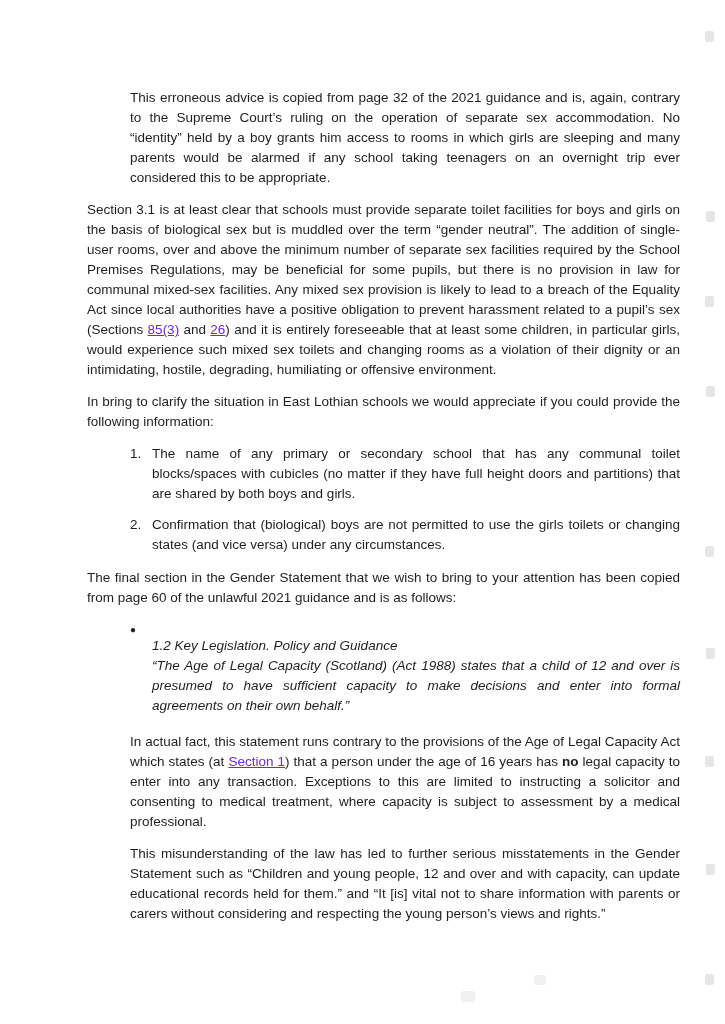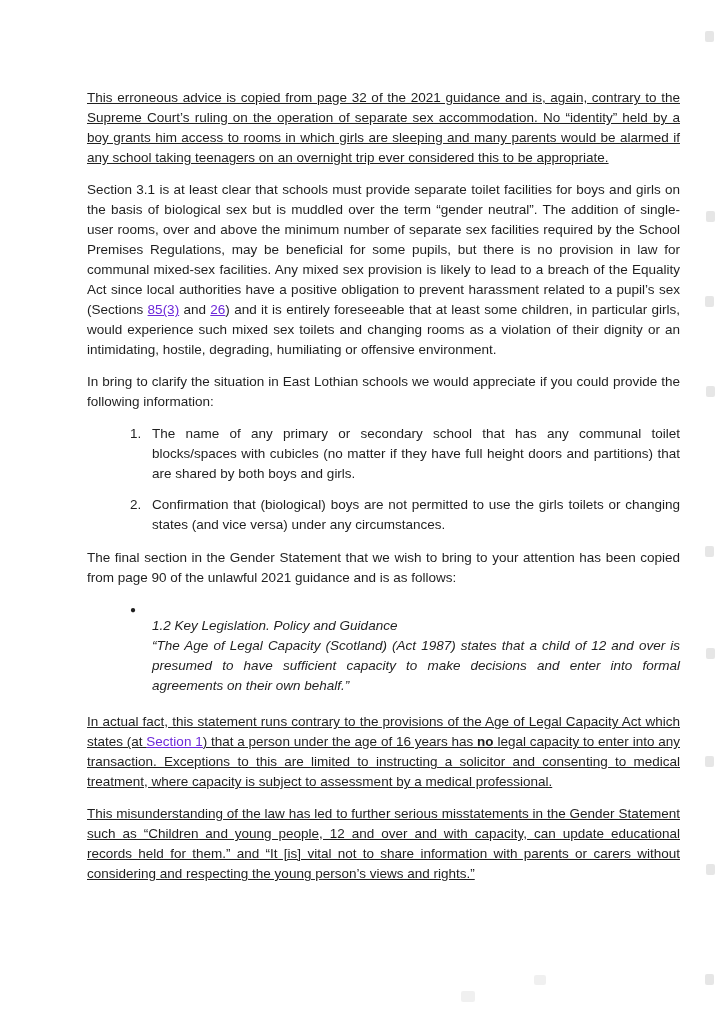--- a/index.html
+++ b/index.html
@@ -21,21 +21,21 @@
     width: 593px;
     font-size: 13.5px;
     line-height: 20px;
     color: #1f1f1f;
     text-align: justify;
   }
   .para {
     margin: 0 0 12px 0;
   }
   .indented {
-    text-decoration: underline;
+    margin-left: 43px;
   }
   .list-item {
     display: flex;
     margin: 0 0 11px 43px;
   }
   .list-item .marker-cell {
     flex: 0 0 22px;
     text-align: left;
   }
   .list-item .item-text {
@@ -83,27 +83,27 @@
   <div class="list-item">
     <div class="marker-cell">1.</div>
     <div class="item-text">The name of any primary or secondary school that has any communal toilet blocks/spaces with cubicles (no matter if they have full height doors and partitions) that are shared by both boys and girls.</div>
   </div>
 
   <div class="list-item" style="margin-bottom:13px;">
     <div class="marker-cell">2.</div>
     <div class="item-text">Confirmation that (biological) boys are not permitted to use the girls toilets or changing states (and vice versa) under any circumstances.</div>
   </div>
 
-  <p class="para">The final section in the Gender Statement that we wish to bring to your attention has been copied from page 90 of the unlawful 2021 guidance and is as follows:</p>
+  <p class="para">The final section in the Gender Statement that we wish to bring to your attention has been copied from page 60 of the unlawful 2021 guidance and is as follows:</p>
 
   <div class="list-item bullet-block">
     <div class="marker-cell">●</div>
     <div class="item-text italic">
       <div>1.2 Key Legislation. Policy and Guidance</div>
-      <div>“The Age of Legal Capacity (Scotland) (Act 1987) states that a child of 12 and over is presumed to have sufficient capacity to make decisions and enter into formal agreements on their own behalf.”</div>
+      <div>“The Age of Legal Capacity (Scotland) (Act 1988) states that a child of 12 and over is presumed to have sufficient capacity to make decisions and enter into formal agreements on their own behalf.”</div>
     </div>
   </div>
 
   <p class="para indented" style="margin-top:16px;"><span>In actual fact, this statement runs contrary to the provisions of the Age of Legal Capacity Act which states (at </span><a class="doc-link">Section 1</a><span>) that a person under the age of 16 years has </span><span class="bold">no</span><span> legal capacity to enter into any transaction. Exceptions to this are limited to instructing a solicitor and consenting to medical treatment, where capacity is subject to assessment by a medical professional.</span></p>
 
   <p class="para indented">This misunderstanding of the law has led to further serious misstatements in the Gender Statement such as “Children and young people, 12 and over and with capacity, can update educational records held for them.” and “It [is] vital not to share information with parents or carers without considering and respecting the young person’s views and rights.”</p>
 
 </div>
 
 <div>

